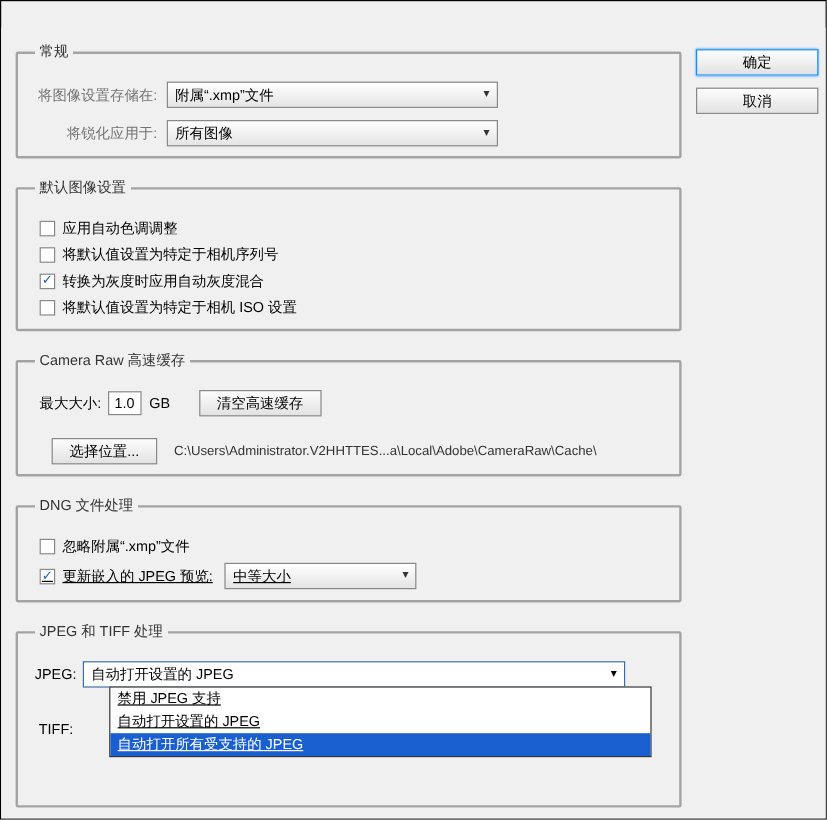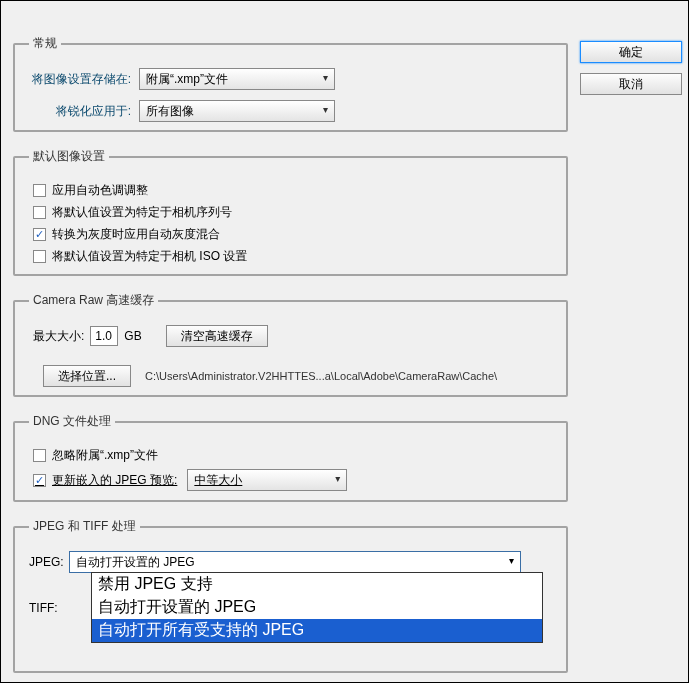--- a/index.html
+++ b/index.html
@@ -5,41 +5,41 @@
 * { box-sizing: border-box; margin: 0; padding: 0; font-family: "Microsoft YaHei", "SimSun", Arial, sans-serif; font-size: 12px; }
 body { background: #2a2a2a; }
 .window { width: 689px; height: 683px; background: #f0f0f0; border: 1px solid #000; position: relative; }
 .titlebar { height: 22px; background: linear-gradient(#d8d8d8,#c0c0c0); border-bottom: 1px solid #888; padding: 3px 8px; color: #333; }
 .content { position: absolute; top: 22px; left: 0; right: 0; bottom: 0; background: #f0f0f0; padding: 12px; }
 .left-col { width: 555px; float: left; }
 .right-col { width: 96px; float: right; margin-top: 6px; }
 fieldset { border: 2px solid #a3a3a3; border-radius: 2px; padding: 12px 14px 4px 14px; margin-bottom: 16px; position: relative; }
 legend { padding: 0 4px; color: #333; }
 .row { display: flex; align-items: center; margin: 4px 0; }
-.lbl { width: 110px; text-align: right; padding-right: 8px; color: #0c4a6e; }
+.lbl { width: 110px; text-align: right; padding-right: 8px; color: #737373; }
 .select { flex: none; height: 22px; border: 1px solid #888; background: linear-gradient(#fff,#e4e4e4); padding: 2px 20px 2px 6px; position: relative; }
 .select::after { content: "▾"; position: absolute; right: 6px; top: 3px; font-size: 10px; color: #333; }
-.sel-wide { width: 196px; }
+.sel-wide { width: 276px; }
 .sel-med { width: 160px; }
 .check-row { margin: 5px 0 5px 4px; display: flex; align-items: center; }
 .checkbox { width: 13px; height: 13px; border: 1px solid #888; background: #fff; margin-right: 6px; display: inline-flex; align-items: center; justify-content: center; }
 .checkbox.checked::before { content: "✓"; font-size: 11px; color: #2060c0; line-height: 1; }
 .text-input { width: 28px; height: 20px; border: 1px solid #888; background: #fff; padding: 1px 4px; }
 .btn { height: 22px; border: 1px solid #888; background: linear-gradient(#fdfdfd,#e2e2e2); padding: 0 14px; cursor: default; display: inline-flex; align-items: center; justify-content: center; }
 .btn-wide { width: 102px; margin-bottom: 10px; }
 .btn-ok { border: 1px solid #1a8cff; box-shadow: 0 0 2px #1a8cff; }
 .path { margin-left: 14px; color: #333; font-size: 11px; }
 .combo-open { border: 1px solid #3a6ea5; height: 22px; background: #fff; padding: 2px 18px 2px 6px; position: relative; width: 452px; }
 .combo-open::after { content: "▾"; position: absolute; right: 6px; top: 3px; font-size: 10px; }
 .dropdown { position: absolute; left: 76px; top: 37px; width: 452px; border: 1px solid #333; background: #fff; z-index: 10; }
-.dd-item { padding: 1px 6px; font-size: 16px; }
+.dd-item { padding: 1px 6px; font-size: 12px; text-decoration: underline; }
 .dd-item.sel { background: #1a5fd0; color: #fff; }
 .cursor { position: absolute; left: 226px; top: 72px; pointer-events: none; }
 .cursor svg { width: 16px; height: 20px; }
-.jpeg-tiff-row .lbl-narrow { width: 40px; padding-right: 8px; }
+.jpeg-tiff-row .lbl-narrow { width: 40px; text-align: right; padding-right: 8px; }
 </style>
 </head>
 <body>
 
 <div class="window">
   <div class="content">
     <div class="left-col">
 
       <fieldset>
         <legend>常规</legend>

